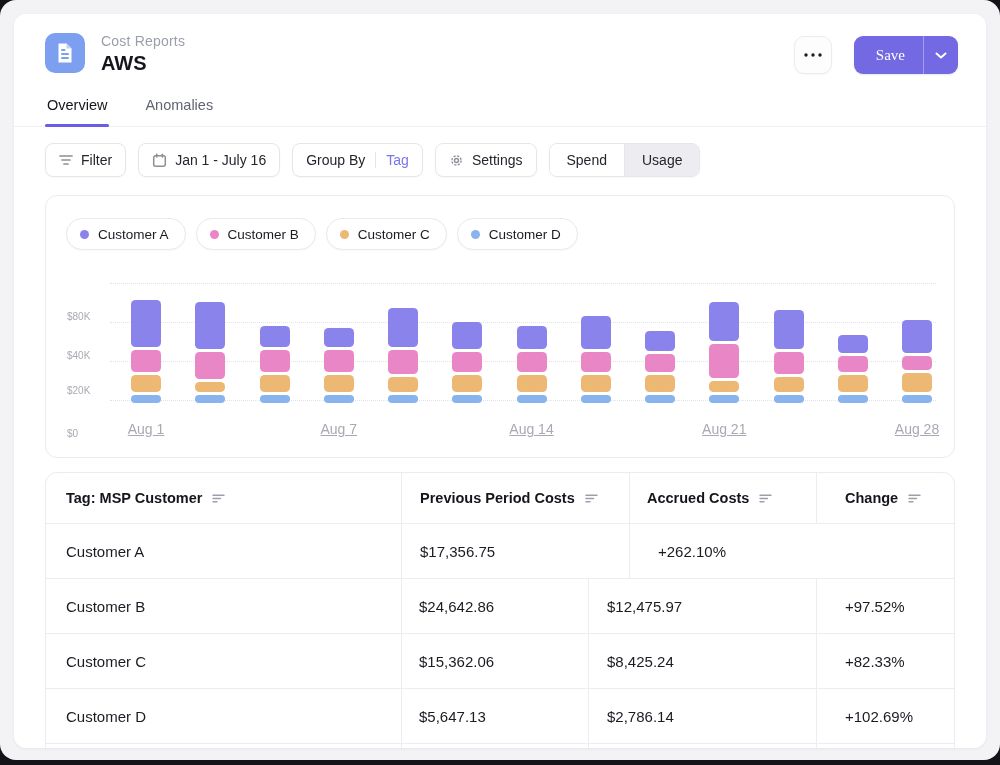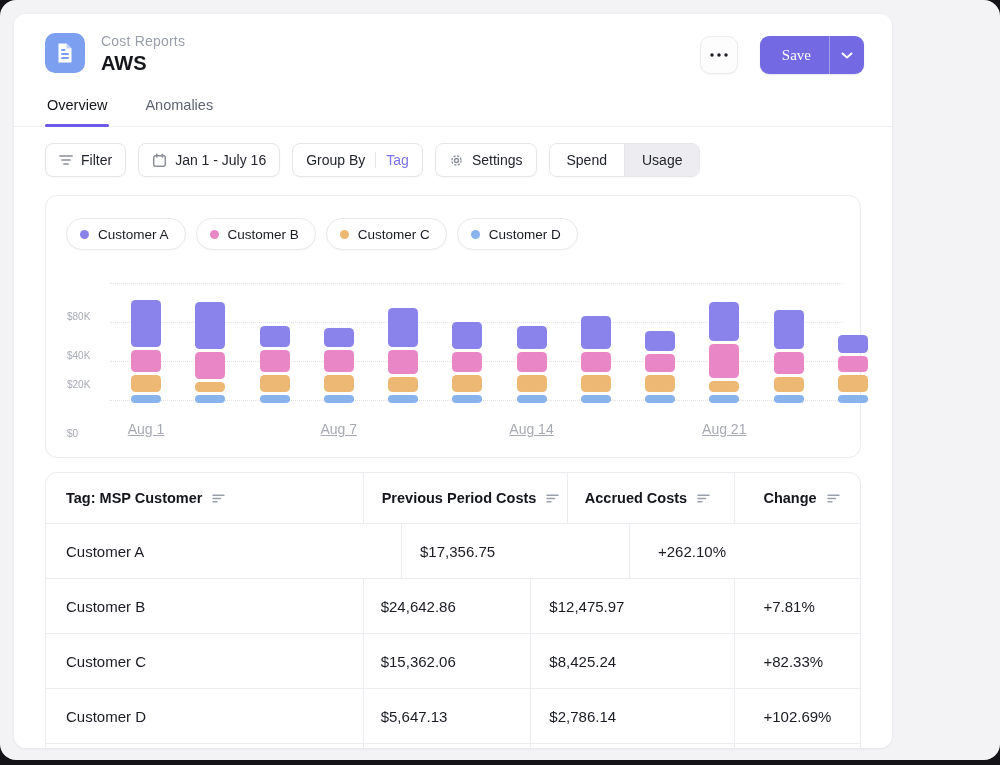--- a/index.html
+++ b/index.html
@@ -9,21 +9,21 @@
     font-family:"Liberation Sans","DejaVu Sans",sans-serif;
     color:#17191f;
     position:relative;
     overflow:hidden;
   }
   .window {
     position:absolute; left:0; top:0; width:1000px; height:760px;
     background:#f3f3f6; border-radius:16px; overflow:hidden;
   }
   .main-card {
-    position:absolute; left:14px; top:14px; width:878px; height:734px;
+    position:absolute; left:14px; top:14px; width:972px; height:734px;
     background:#ffffff; border-radius:12px;
     box-shadow:0 1px 3px rgba(20,20,43,.06);
     overflow:hidden;
   }
   
   .header { display:flex; align-items:flex-start; padding:19px 28px 0 31px; }
   .doc-icon {
     width:40px; height:40px; border-radius:10px; background:#7d9ff0;
     display:flex; align-items:center; justify-content:center; flex:0 0 auto;
   }
@@ -217,21 +217,21 @@
         </div>
       </div>
 
       <div class="gridline" style="top:87px"></div>
       <div class="gridline" style="top:126px"></div>
       <div class="gridline" style="top:165px"></div>
       <div class="gridline" style="top:204px"></div>
 
       <div class="y-label" style="top:79px">$80K</div>
       <div class="y-label" style="top:118px">$40K</div>
-      <div class="y-label" style="top:147px">$20K</div>
+      <div class="y-label" style="top:153px">$20K</div>
       <div class="y-label" style="top:196px">$0</div>
 
       <div id="plot"></div>
     <div class="bar" style="left: 85px;">
           <div class="bar-seg" style="height: 7.8px; background: rgb(137, 179, 237);"></div>
           <div class="bar-seg" style="height: 17.6px; background: rgb(237, 184, 115);"></div>
           <div class="bar-seg" style="height: 21.5px; background: rgb(233, 134, 197);"></div>
           <div class="bar-seg" style="height: 46.9px; background: rgb(139, 131, 236);"></div>
         </div>
         <div class="bar" style="left: 149.25px;">
@@ -359,21 +359,21 @@
 
       <div class="t-row data-row">
         <div class="t-cell c1">Customer A</div>
         <div class="t-cell c3">$17,356.75</div>
         <div class="t-cell c4">+262.10%</div>
       </div>
       <div class="t-row data-row">
         <div class="t-cell c1">Customer B</div>
         <div class="t-cell c2">$24,642.86</div>
         <div class="t-cell c3">$12,475.97</div>
-        <div class="t-cell c4">+7.81%</div>
+        <div class="t-cell c4">+97.52%</div>
       </div>
       <div class="t-row data-row">
         <div class="t-cell c1">Customer C</div>
         <div class="t-cell c2">$15,362.06</div>
         <div class="t-cell c3">$8,425.24</div>
         <div class="t-cell c4">+82.33%</div>
       </div>
       <div class="t-row data-row">
         <div class="t-cell c1">Customer D</div>
         <div class="t-cell c2">$5,647.13</div>

